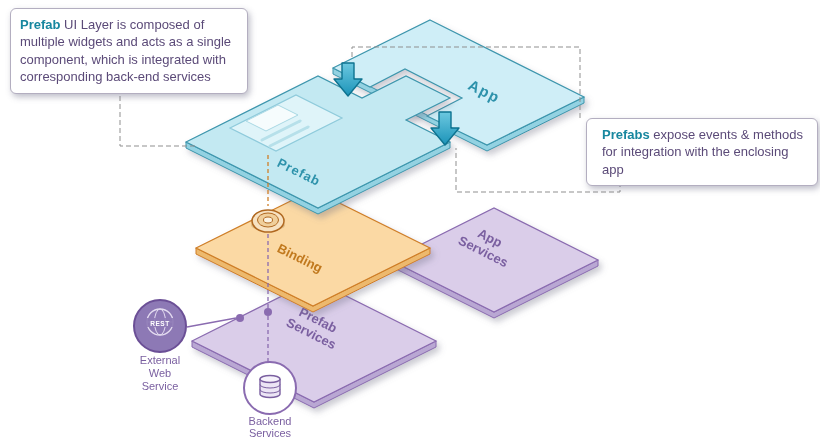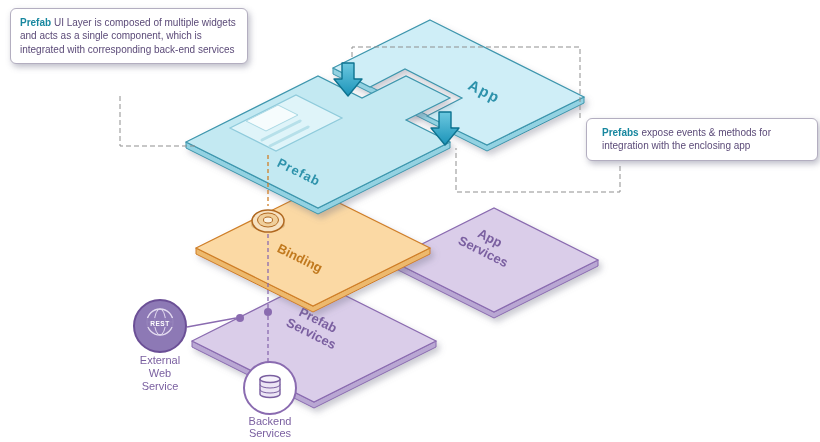--- a/index.html
+++ b/index.html
@@ -6,21 +6,21 @@
   body{width:820px;height:442px;position:relative;overflow:hidden;
        font-family:"Liberation Sans","DejaVu Sans",sans-serif;}
   #stage{position:absolute;left:0;top:0;width:820px;height:442px;}
   svg{position:absolute;left:0;top:0;}
   .callout{
     position:absolute;
     background:#ffffff;
     border:1px solid #b3aec0;
     border-radius:6px;
     padding:7px 9px;
-    font-size:10px;
+    font-size:13px;
     line-height:1.34;
     color:#5b4a78;
     box-shadow:2px 3px 6px rgba(110,110,135,.45);
     z-index:5;
   }
   .callout .hl{color:#17879f;font-weight:bold;}
   #callout-prefab-ui{left:10px;top:8px;width:218px;}
   #callout-prefab-events{left:586px;top:118px;width:206px;padding-left:15px;}
   text{font-family:"Liberation Sans","DejaVu Sans",sans-serif;}
   .lbl-teal{fill:#2d92ab;font-weight:bold;}

